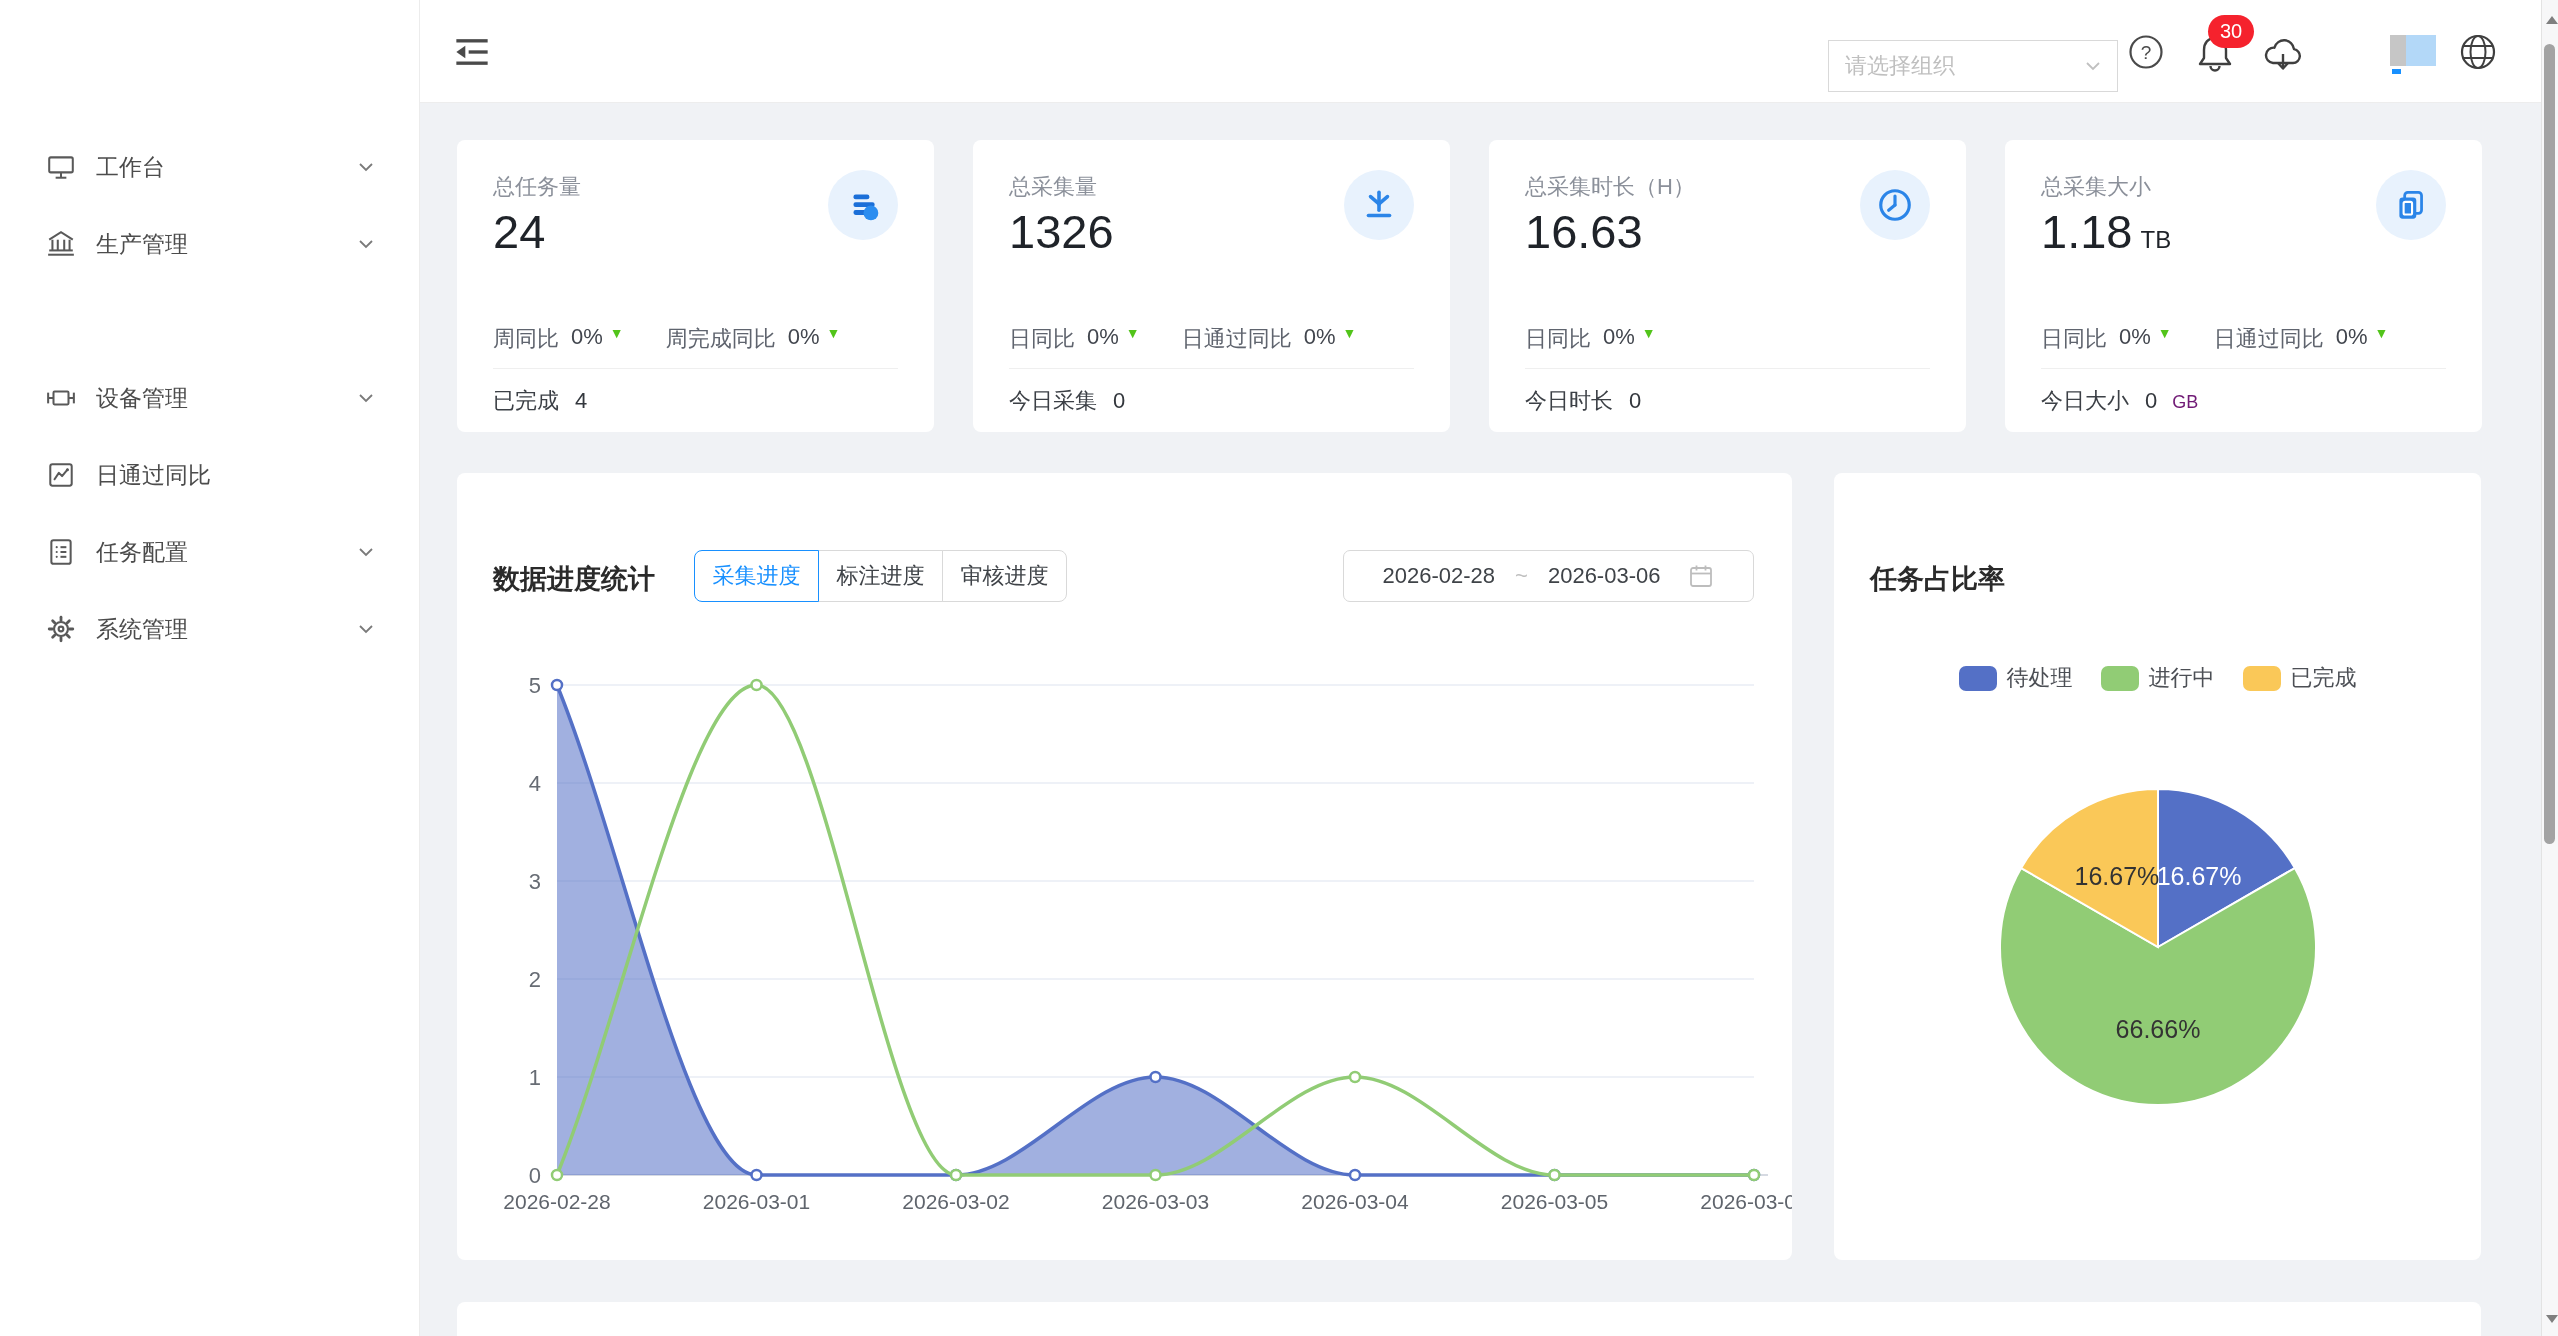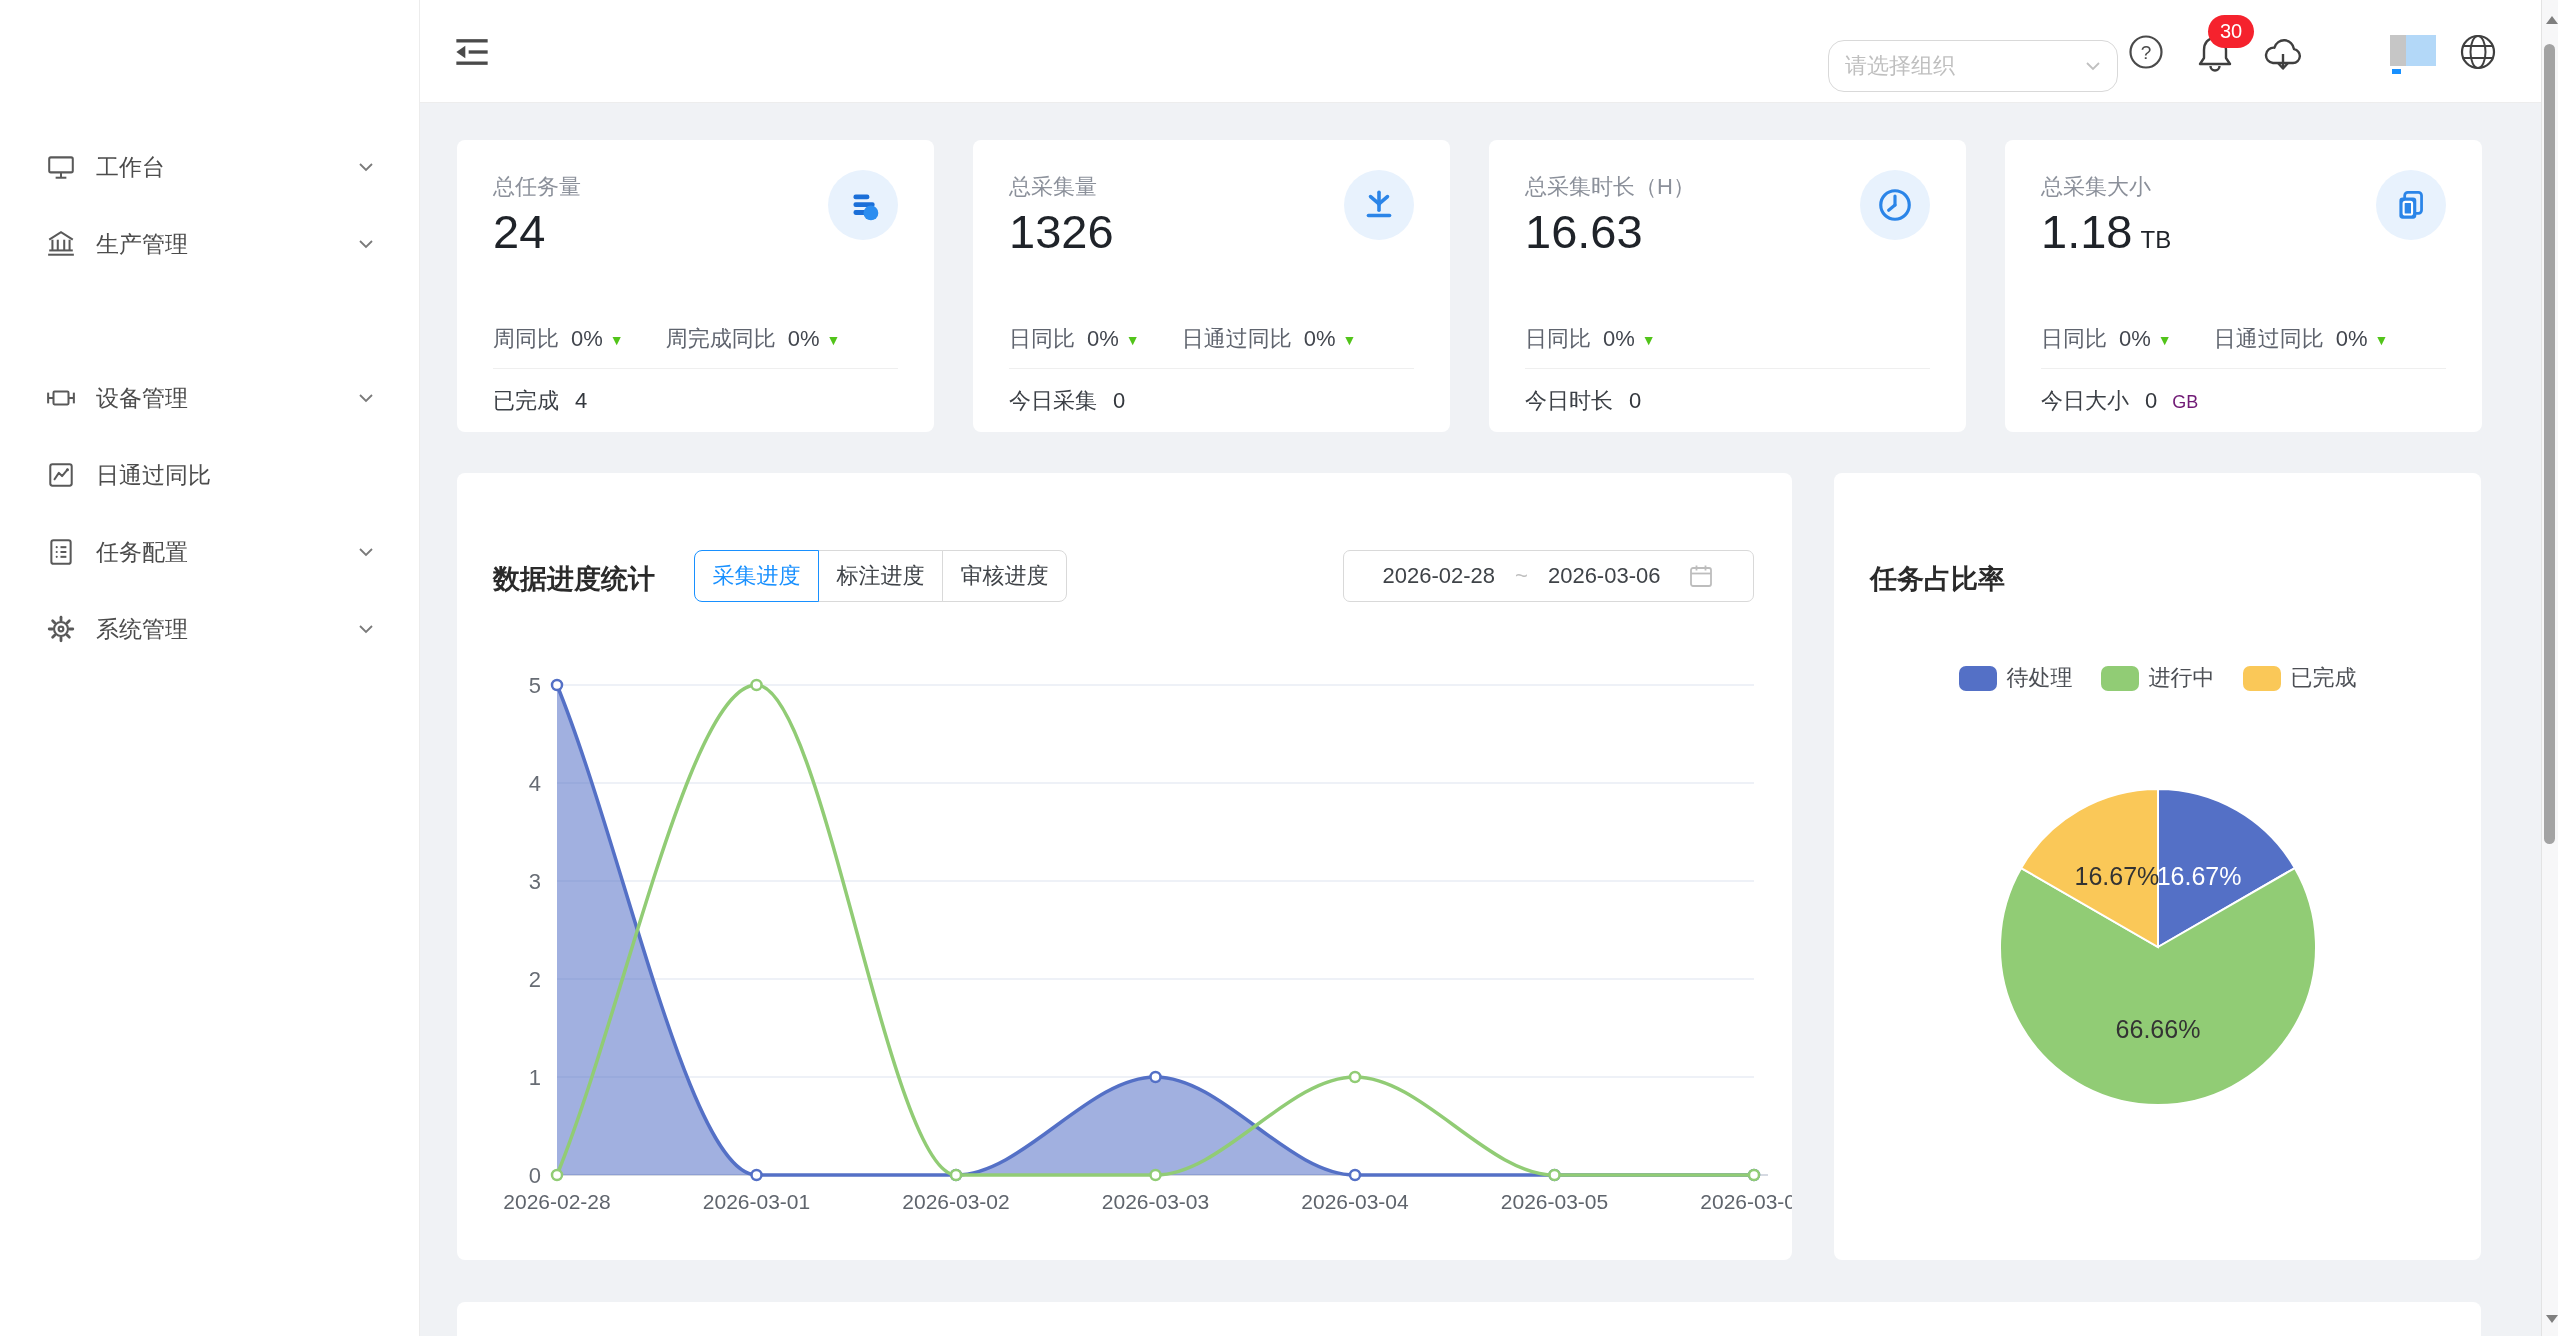--- a/index.html
+++ b/index.html
@@ -9,36 +9,36 @@
   
   #sidebar{left:0;top:0;width:420px;height:1336px;background:#fff;border-right:1px solid #ececec;box-sizing:border-box;}
   #logo-block{left:0;top:0;width:420px;height:103px;border-bottom:1px solid #f0f0f0;box-sizing:border-box;}
   .brand-text{left:128px;top:34px;font-size:31px;font-weight:bold;color:#1f87e8;letter-spacing:1px;}
   .menu-item{left:0;width:420px;height:77px;cursor:pointer;}
   .menu-icon{position:absolute;left:46px;top:50%;transform:translateY(-50%);width:30px;height:30px;}
   .menu-label{position:absolute;left:96px;top:50%;transform:translateY(-50%);font-size:23px;color:#4c4c4c;}
   .menu-arrow{position:absolute;left:358px;top:50%;transform:translateY(-50%);}
   
   #header{left:420px;top:0;width:2121px;height:103px;background:#fff;border-bottom:1px solid #ededed;box-sizing:border-box;}
-  .select-box{left:1828px;top:40px;width:290px;height:52px;border:1px solid #d9d9d9;border-radius:16px;background:#fff;box-sizing:border-box;display:flex;align-items:center;padding:0 16px;cursor:pointer;}
+  .select-box{left:1828px;top:40px;width:290px;height:52px;border:1px solid #d9d9d9;border-radius:0;background:#fff;box-sizing:border-box;display:flex;align-items:center;padding:0 16px;cursor:pointer;}
   .select-placeholder{flex:1;font-size:22px;color:#bfbfbf;}
   .badge{left:2208px;top:15px;min-width:46px;height:33px;border-radius:17px;background:#f5222d;color:#fff;font-size:20px;display:flex;align-items:center;justify-content:center;z-index:3;}
   .avatar{left:2390px;top:35px;width:46px;height:31px;overflow:hidden;display:flex;}
   .avatar .a-left{width:34%;background:#c6c6c6;}
   .avatar .a-right{width:66%;background:#b3d8f8;}
   .avatar-artifact{left:2392px;top:69px;width:9px;height:5px;background:#1890ff;}
   
   .card{background:#fff;border-radius:8px;}
   .stat-card{top:140px;width:477px;height:292px;}
   .stat-label{position:absolute;left:36px;top:32px;font-size:22px;color:#8b909a;}
   .stat-number-row{position:absolute;left:36px;top:64px;display:flex;align-items:baseline;}
   .stat-number{font-size:47px;font-weight:500;color:#1f2329;}
   .stat-unit{font-size:24px;font-weight:500;color:#1f2329;margin-left:8px;}
   .stat-icon-circle{position:absolute;left:371px;top:30px;width:70px;height:70px;border-radius:50%;background:#e8f2fd;display:flex;align-items:center;justify-content:center;}
-  .ratio-row{position:absolute;left:36px;top:184px;display:flex;align-items:center;font-size:22px;color:#5f646e;}
+  .ratio-row{position:absolute;left:36px;top:184px;display:flex;font-size:22px;color:#5f646e;}
   .ratio-value{margin-left:12px;color:#42464e;}
   .ratio-caret{margin-left:7px;font-size:14px;color:#52c41a;transform:translateY(1px);}
   .ratio-gap{width:42px;}
   .card-divider{position:absolute;left:36px;top:228px;width:405px;height:1px;background:#efefef;}
   .card-footer{position:absolute;left:36px;top:246px;display:flex;align-items:baseline;font-size:22px;color:#3c4046;}
   .footer-value{margin-left:16px;color:#33373d;}
   .footer-unit{margin-left:15px;font-size:18px;color:#701a75;}
   
   #chart-card{left:457px;top:473px;width:1335px;height:787px;}
   #pie-card{left:1834px;top:473px;width:647px;height:787px;}

